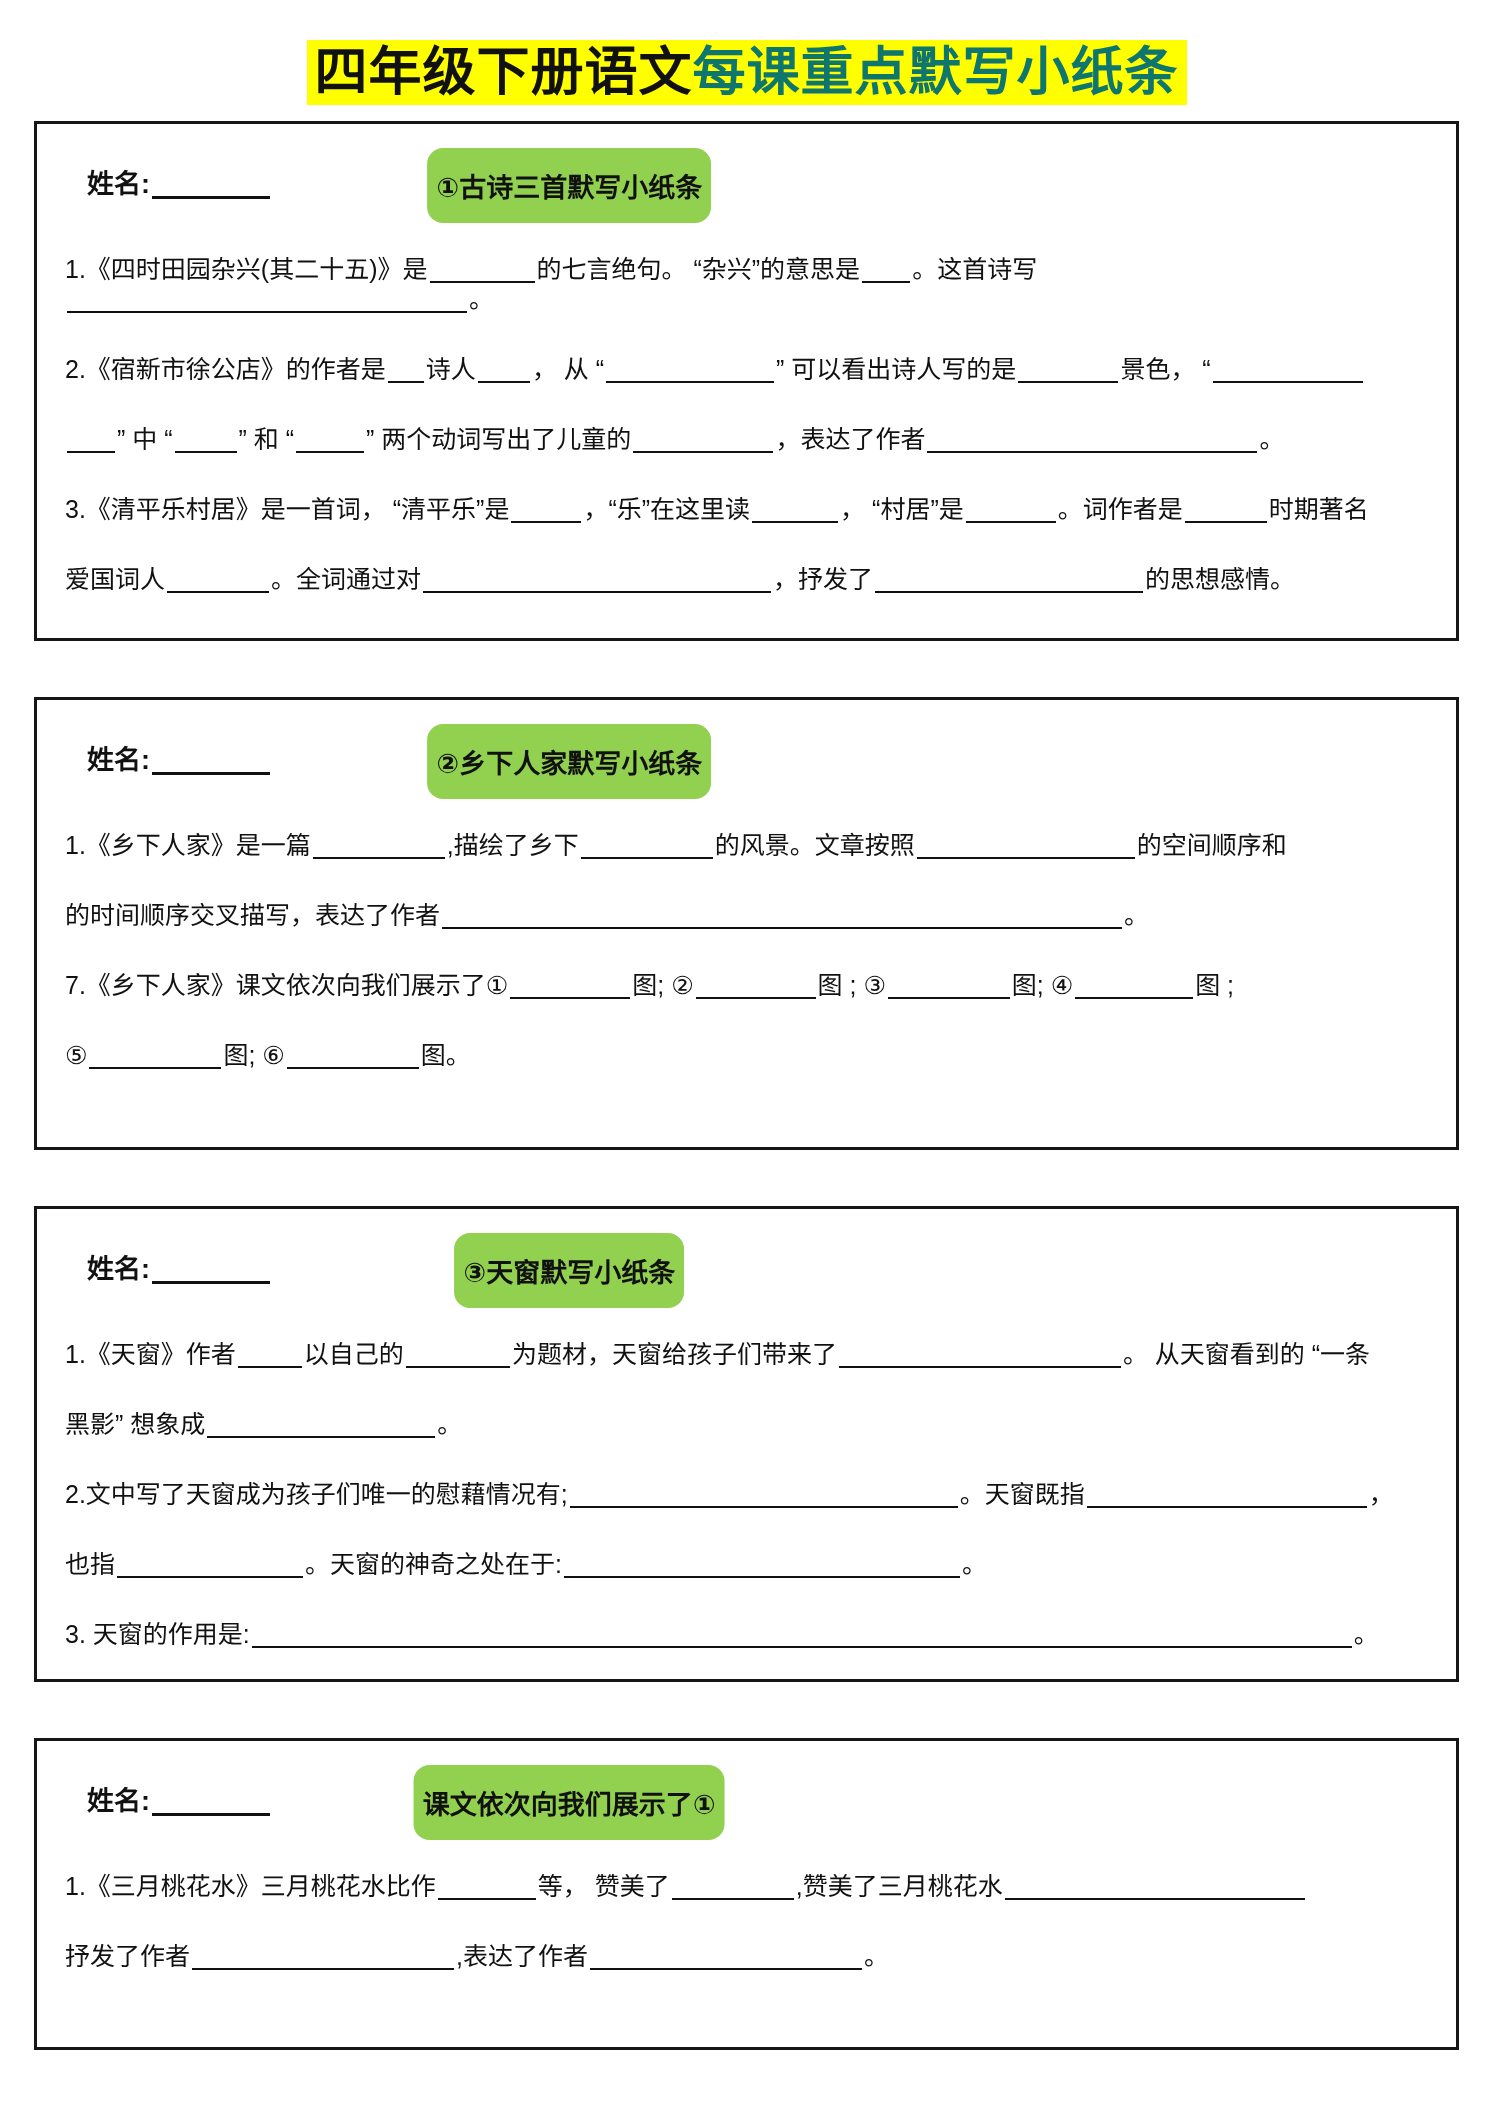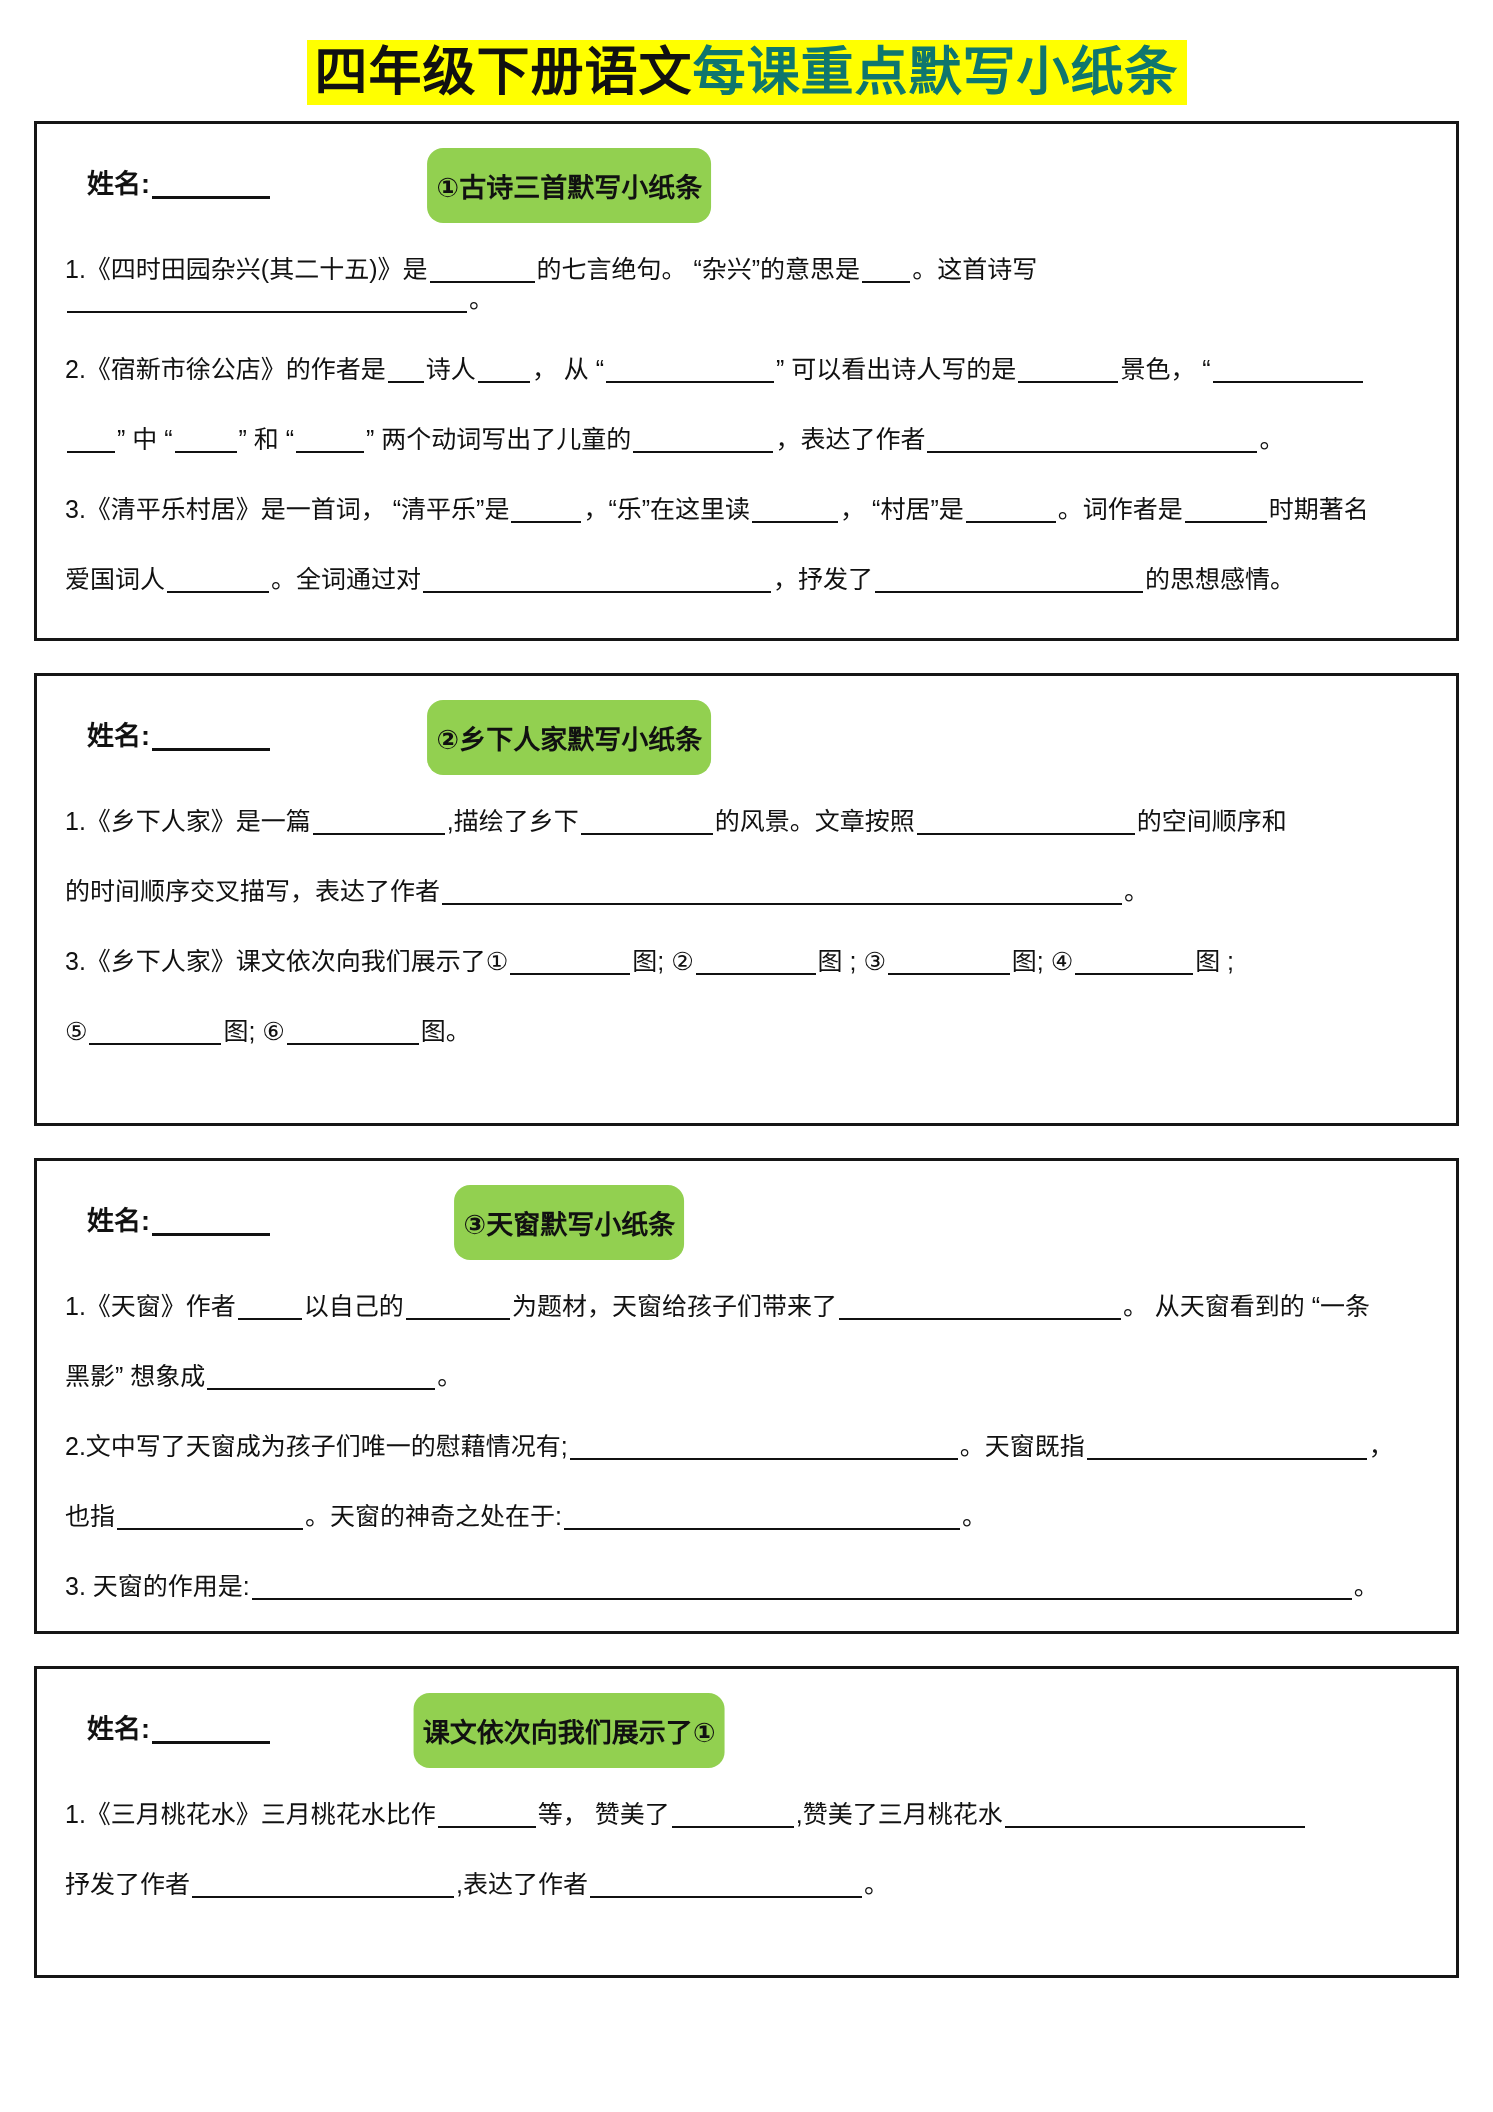--- a/index.html
+++ b/index.html
@@ -26,21 +26,21 @@
     padding:0 8px;
     white-space:nowrap;
   }
   .t-black{color:#111111;}
   .t-red{color:#0f766e;}
 
   main{margin:16px 34px 0;}
   .card{
     border:3px solid #161616;
     background:#ffffff;
-    margin-bottom:32px;
+    margin-bottom:56px;
     padding:16px 28px 26px;
     box-sizing:border-box;
   }
   .card:nth-child(1){min-height:520px;}
   .card:nth-child(2){min-height:453px;}
   .card:nth-child(3){min-height:476px;}
   .card:nth-child(4){min-height:312px;}
 
   .card-head{
     position:relative;
@@ -118,21 +118,21 @@
   <section class="card">
     <div class="card-head">
       <div class="name-field">
         <span class="name-label">姓名:</span><span class="name-blank"></span>
       </div>
       <div class="sec-title">②乡下人家默写小纸条</div>
     </div>
     <div class="questions">
         <div class="q-line"><span class="seg">1.《乡下人家》是一篇</span><span class="blank" style="width: 132px;"></span><span class="seg">,描绘了乡下</span><span class="blank" style="width: 132px;"></span><span class="seg">的风景。文章按照</span><span class="blank" style="width: 218px;"></span><span class="seg">的空间顺序和</span></div>
         <div class="q-line"><span class="seg">的时间顺序交叉描写，表达了作者</span><span class="blank" style="width: 680px;"></span><span class="seg">。</span></div>
-        <div class="q-line"><span class="seg">3.《乡下人家》课文依次向我们展示了①</span><span class="blank" style="width: 120px;"></span><span class="seg">图; ②</span><span class="blank" style="width: 120px;"></span><span class="seg">图 ; ③</span><span class="blank" style="width: 122px;"></span><span class="seg">图; ④</span><span class="blank" style="width: 118px;"></span><span class="seg">图 ;</span></div>
+        <div class="q-line"><span class="seg">7.《乡下人家》课文依次向我们展示了①</span><span class="blank" style="width: 120px;"></span><span class="seg">图; ②</span><span class="blank" style="width: 120px;"></span><span class="seg">图 ; ③</span><span class="blank" style="width: 122px;"></span><span class="seg">图; ④</span><span class="blank" style="width: 118px;"></span><span class="seg">图 ;</span></div>
         <div class="q-line"><span class="seg">⑤</span><span class="blank" style="width: 132px;"></span><span class="seg">图; ⑥</span><span class="blank" style="width: 132px;"></span><span class="seg">图。</span></div>
       </div>
   </section>
 
   <section class="card">
     <div class="card-head">
       <div class="name-field">
         <span class="name-label">姓名:</span><span class="name-blank"></span>
       </div>
       <div class="sec-title">③天窗默写小纸条</div>

